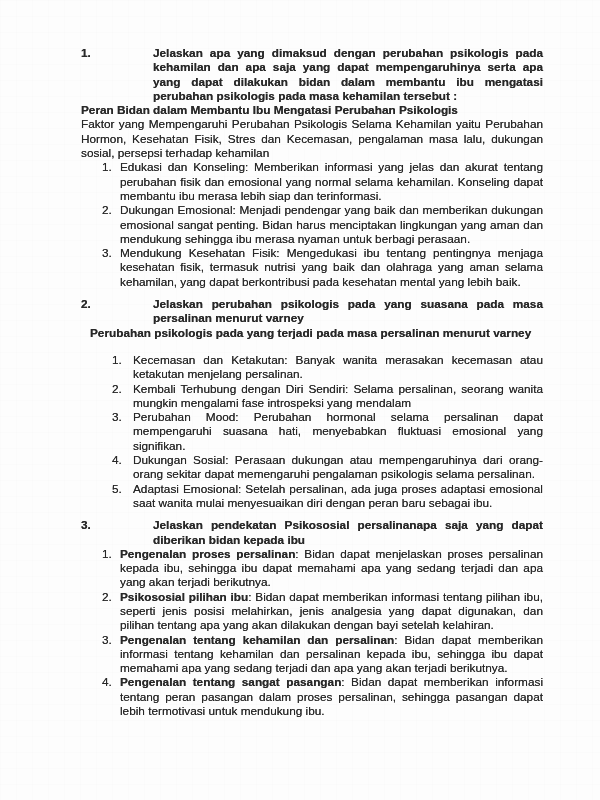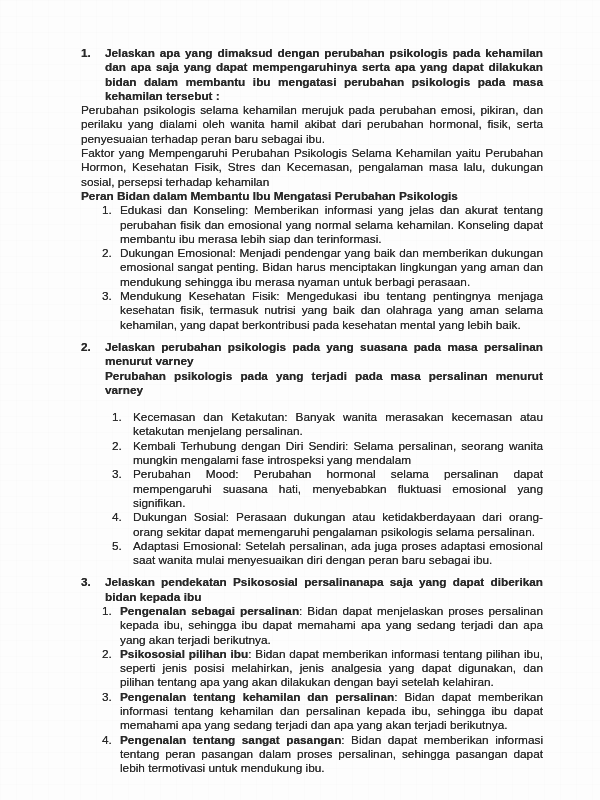--- a/index.html
+++ b/index.html
@@ -22,47 +22,46 @@
   .doc {
     font-size: 11.8px;
     line-height: 14.3px;
     color: #282828;
     text-align: justify;
     text-shadow: 0 0 0.45px rgba(40,40,40,0.85);
   }
   .sec + .sec { margin-top: 8px; }
   .main-item { display: flex; }
   .main-num { flex: 0 0 24px; font-weight: bold; }
-  .main-head { flex: 1; font-weight: bold; }
+  .main-head { flex: 1; font-weight: bold; margin-left: 48px; }
   .para { margin: 0; }
   .subhead { font-weight: bold; }
-  .s2 .subhead, .s3 .subhead { margin-left: 24px; }
+  .s2 .subhead, .s3 .subhead { margin-left: 9px; }
   .gap { height: 13px; }
   .sub-item { display: flex; }
   .s1 .sub-item, .s3 .sub-item { margin-left: 21px; }
   .s2 .sub-item { margin-left: 31px; }
   .sub-num { flex: 0 0 18px; }
   .s2 .sub-num { flex: 0 0 21px; }
   .sub-text { flex: 1; }
   .lead { font-weight: bold; }
 </style>
 </head>
 <body>
 
 <div class="page">
   <div class="doc">
 
     <div class="sec s1">
       <div class="main-item">
         <span class="main-num">1.</span>
         <div class="main-head">Jelaskan apa yang dimaksud dengan perubahan psikologis pada kehamilan dan apa saja yang dapat mempengaruhinya serta apa yang dapat dilakukan bidan dalam membantu ibu mengatasi perubahan psikologis pada masa kehamilan tersebut :</div>
       </div>
-      <p class="para">Perubahan psikologis selama kehamilan merujuk pada perubahan emosi, pikiran, dan perilaku yang dialami oleh wanita hamil akibat dari perubahan hormonal, fisik, serta penyesuaian terhadap peran baru sebagai ibu.</p>
+      <p class="para subhead">Peran Bidan dalam Membantu Ibu Mengatasi Perubahan Psikologis</p>
       <p class="para">Faktor yang Mempengaruhi Perubahan Psikologis Selama Kehamilan yaitu Perubahan Hormon, Kesehatan Fisik, Stres dan Kecemasan, pengalaman masa lalu, dukungan sosial, persepsi terhadap kehamilan</p>
-      <p class="para subhead">Peran Bidan dalam Membantu Ibu Mengatasi Perubahan Psikologis</p>
 
       <div class="sub-item">
         <span class="sub-num">1.</span>
         <div class="sub-text"><span class="lead"></span><span>Edukasi dan Konseling: Memberikan informasi yang jelas dan akurat tentang perubahan fisik dan emosional yang normal selama kehamilan. Konseling dapat membantu ibu merasa lebih siap dan terinformasi.</span></div>
       </div>
       <div class="sub-item">
         <span class="sub-num">2.</span>
         <div class="sub-text"><span class="lead"></span><span>Dukungan Emosional: Menjadi pendengar yang baik dan memberikan dukungan emosional sangat penting. Bidan harus menciptakan lingkungan yang aman dan mendukung sehingga ibu merasa nyaman untuk berbagi perasaan.</span></div>
       </div>
       <div class="sub-item">
@@ -86,37 +85,37 @@
       <div class="sub-item">
         <span class="sub-num">2.</span>
         <div class="sub-text"><span class="lead"></span><span>Kembali Terhubung dengan Diri Sendiri: Selama persalinan, seorang wanita mungkin mengalami fase introspeksi yang mendalam</span></div>
       </div>
       <div class="sub-item">
         <span class="sub-num">3.</span>
         <div class="sub-text"><span class="lead"></span><span>Perubahan Mood: Perubahan hormonal selama persalinan dapat mempengaruhi suasana hati, menyebabkan fluktuasi emosional yang signifikan.</span></div>
       </div>
       <div class="sub-item">
         <span class="sub-num">4.</span>
-        <div class="sub-text"><span class="lead"></span><span>Dukungan Sosial: Perasaan dukungan atau ketidakberdayaan dari orang-orang sekitar dapat memengaruhi pengalaman psikologis selama persalinan.</span></div>
+        <div class="sub-text"><span class="lead"></span><span>Dukungan Sosial: Perasaan dukungan atau mempengaruhinya dari orang-orang sekitar dapat memengaruhi pengalaman psikologis selama persalinan.</span></div>
       </div>
       <div class="sub-item">
         <span class="sub-num">5.</span>
         <div class="sub-text"><span class="lead"></span><span>Adaptasi Emosional: Setelah persalinan, ada juga proses adaptasi emosional saat wanita mulai menyesuaikan diri dengan peran baru sebagai ibu.</span></div>
       </div>
     </div>
 
     <div class="sec s3">
       <div class="main-item">
         <span class="main-num">3.</span>
         <div class="main-head">Jelaskan pendekatan Psikososial persalinanapa saja yang dapat diberikan bidan kepada ibu</div>
       </div>
 
       <div class="sub-item">
         <span class="sub-num">1.</span>
-        <div class="sub-text"><span class="lead">Pengenalan sebagai persalinan</span><span>: Bidan dapat menjelaskan proses persalinan kepada ibu, sehingga ibu dapat memahami apa yang sedang terjadi dan apa yang akan terjadi berikutnya.</span></div>
+        <div class="sub-text"><span class="lead">Pengenalan proses persalinan</span><span>: Bidan dapat menjelaskan proses persalinan kepada ibu, sehingga ibu dapat memahami apa yang sedang terjadi dan apa yang akan terjadi berikutnya.</span></div>
       </div>
       <div class="sub-item">
         <span class="sub-num">2.</span>
         <div class="sub-text"><span class="lead">Psikososial pilihan ibu</span><span>: Bidan dapat memberikan informasi tentang pilihan ibu, seperti jenis posisi melahirkan, jenis analgesia yang dapat digunakan, dan pilihan tentang apa yang akan dilakukan dengan bayi setelah kelahiran.</span></div>
       </div>
       <div class="sub-item">
         <span class="sub-num">3.</span>
         <div class="sub-text"><span class="lead">Pengenalan tentang kehamilan dan persalinan</span><span>: Bidan dapat memberikan informasi tentang kehamilan dan persalinan kepada ibu, sehingga ibu dapat memahami apa yang sedang terjadi dan apa yang akan terjadi berikutnya.</span></div>
       </div>
       <div class="sub-item">

